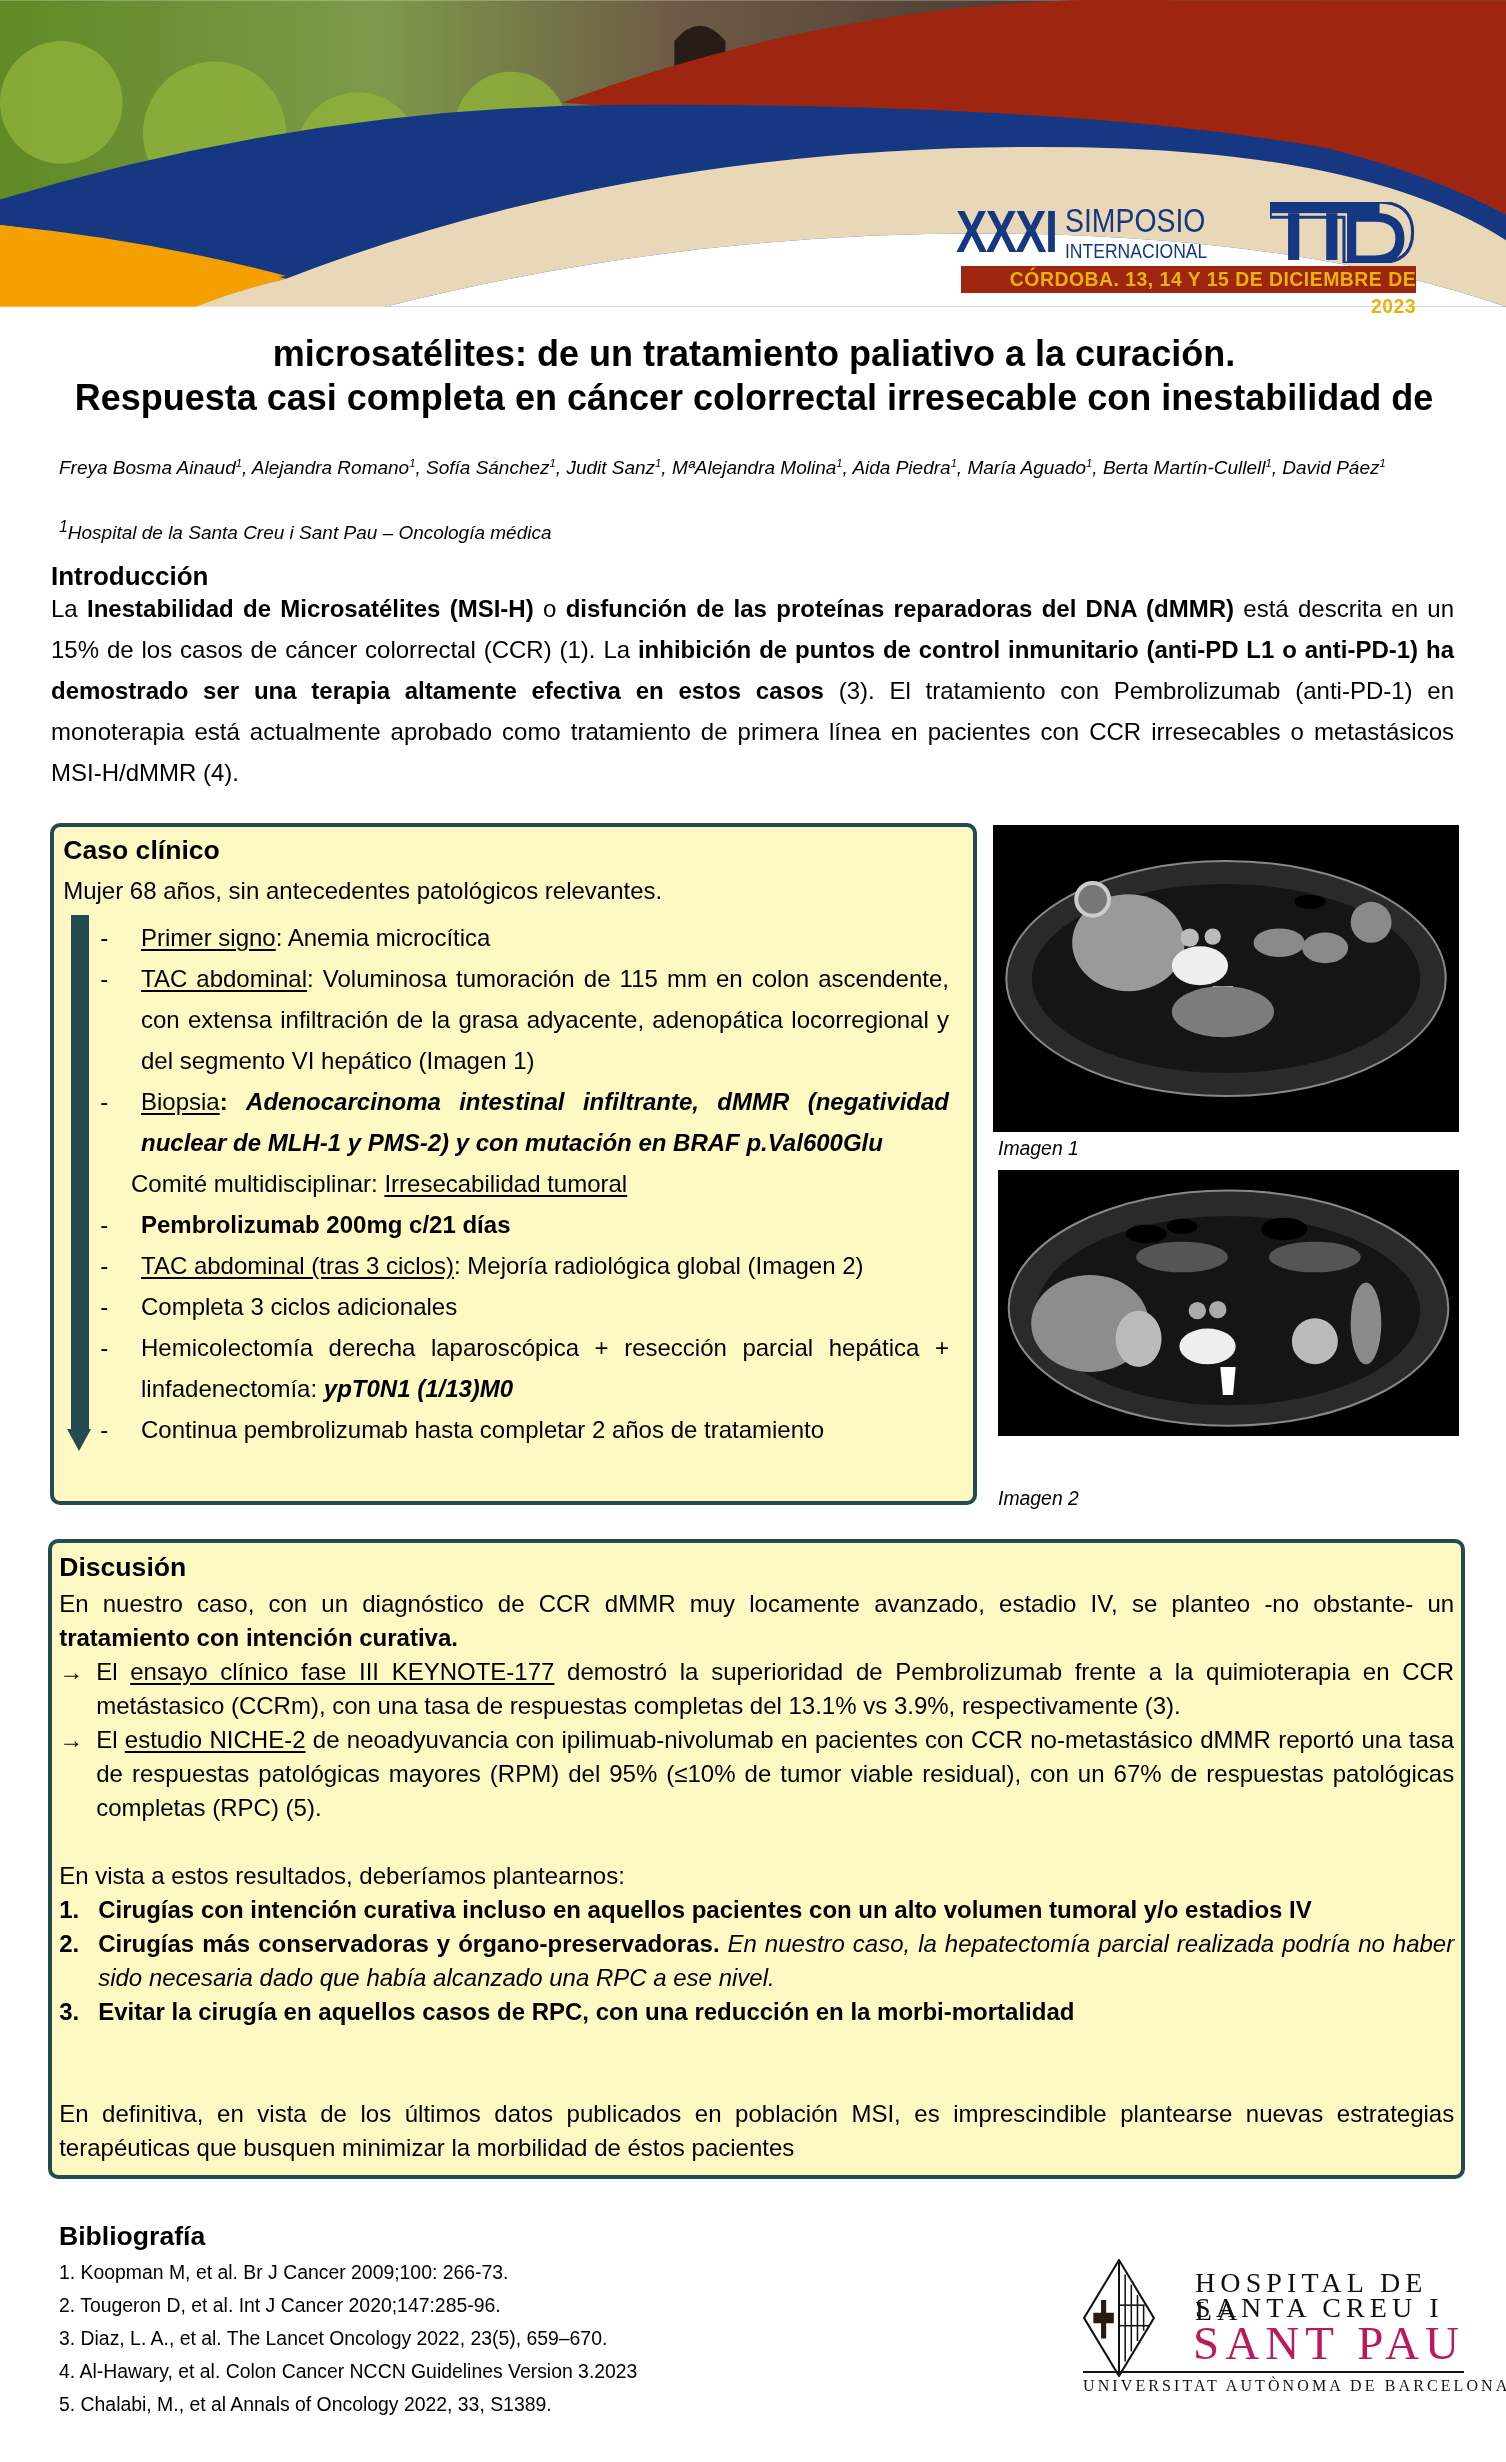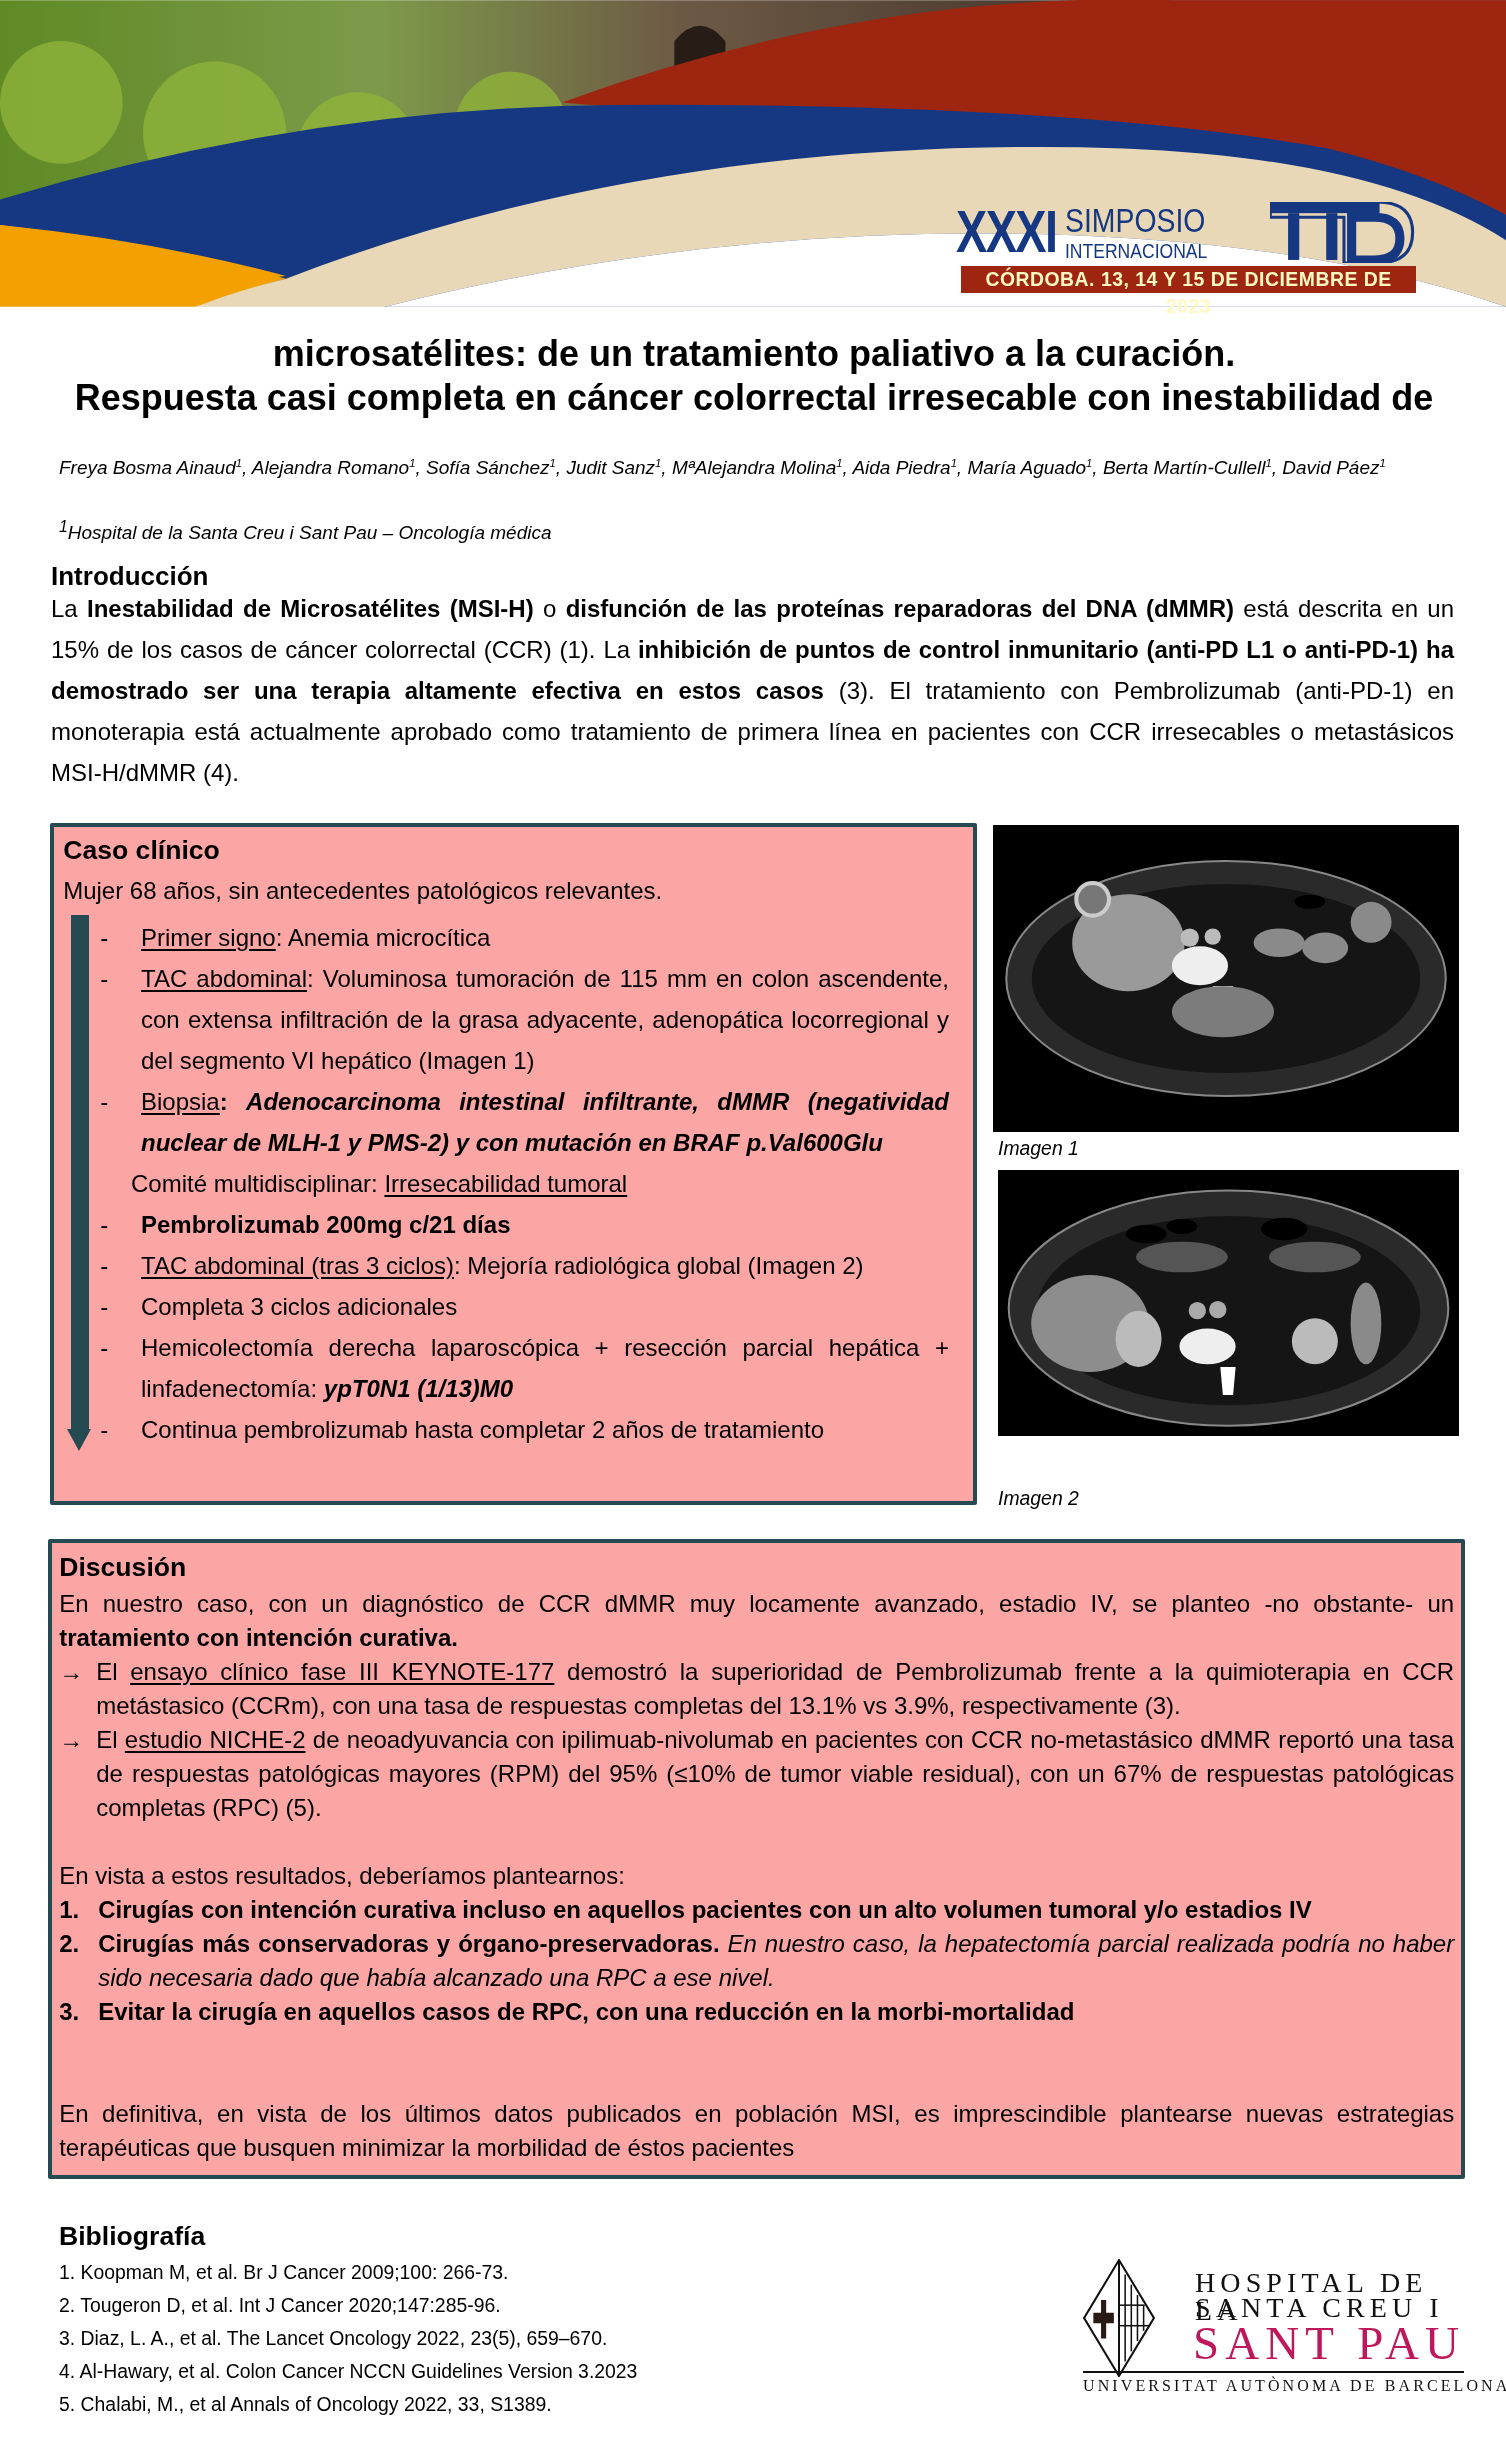--- a/index.html
+++ b/index.html
@@ -12,34 +12,34 @@
   #banner svg { display:block; }
 
   
   #symp { left:956px; top:200px; width:460px; height:92px; }
   #symp .xxxi { position:absolute; left:0; top:2px; font-family:"Liberation Sans", sans-serif; font-weight:bold;
                 font-size:60px; line-height:1; color:#163882; letter-spacing:-2px; transform:scaleX(0.78); transform-origin:left top; }
   #symp .s1 { position:absolute; left:109px; top:4.1px; font-size:33px; line-height:1; color:#163882; transform:scaleX(0.86); transform-origin:left top; }
   #symp .s2 { position:absolute; left:109px; top:41px; font-size:20.4px; line-height:1; color:#163882; transform:scaleX(0.86); transform-origin:left top; }
   #symp .ttd { position:absolute; left:314px; top:2px; width:148px; height:61px; }
   #symp .date { position:absolute; left:5.1px; top:66px; width:455px; height:26.6px; background:#9e2510;
-                color:#fef9c3; font-weight:bold; font-size:19.4px; line-height:26.6px; text-align:center; letter-spacing:0.5px; }
+                color:#eab308; font-weight:bold; font-size:19.4px; line-height:26.6px; text-align:right; letter-spacing:0.5px; }
 
   
   #title { left:41px; top:332px; width:1426px; text-align:center; font-weight:bold; font-size:36px; line-height:44px; }
   #authors { left:59px; top:455px; width:1410px; font-style:italic; font-size:19px; line-height:26.6px; }
   #authors sup, .sup { font-size:11.2px; vertical-align:super; line-height:0; }
   #affil { left:59px; top:514px; width:1410px; font-style:italic; font-size:19px; line-height:26.6px; }
 
   
   #intro-h { left:51px; top:560px; font-weight:bold; font-size:26px; line-height:33px; }
   #intro-p { left:51px; top:588px; width:1403px; font-size:24px; line-height:41px; text-align:justify; }
 
   
-  .box { background:#fca5a5; border:4.1px solid #234b51; border-radius:2px; box-sizing:border-box; }
+  .box { background:#fef9c3; border:4.1px solid #234b51; border-radius:10px; box-sizing:border-box; }
   #case { left:50px; top:823px; width:927px; height:682px; }
   #disc { left:48px; top:1539px; width:1417px; height:640px; }
 
   .box-h { position:absolute; font-weight:bold; font-size:26.6px; line-height:33px; }
   #case .box-h { left:9.2px; top:7.2px; }
   #case-intro { position:absolute; left:9.2px; top:47px; font-size:24px; line-height:33px; }
 
   #timeline-bar { position:absolute; left:17.4px; top:88px; width:17.4px; height:516px; background:#234b51; }
   #timeline-arrow { position:absolute; left:13.3px; top:602px; width:0; height:0;
                     border-left:12.8px solid transparent; border-right:12.8px solid transparent; border-top:22.5px solid #234b51; }

